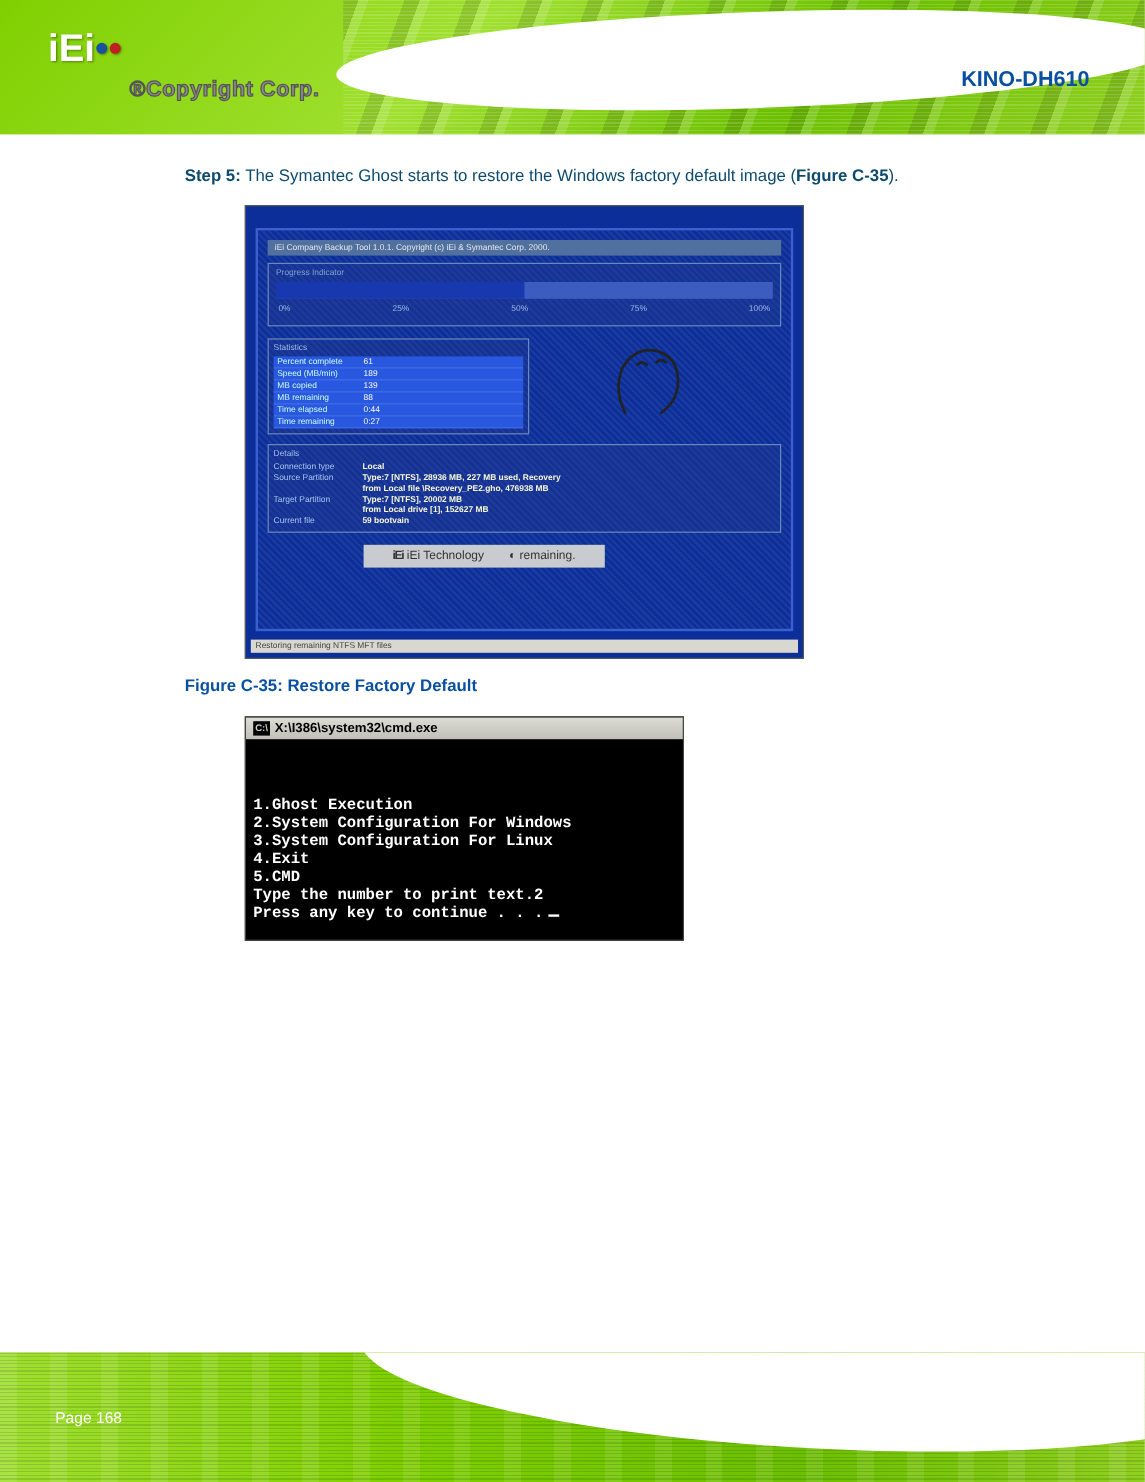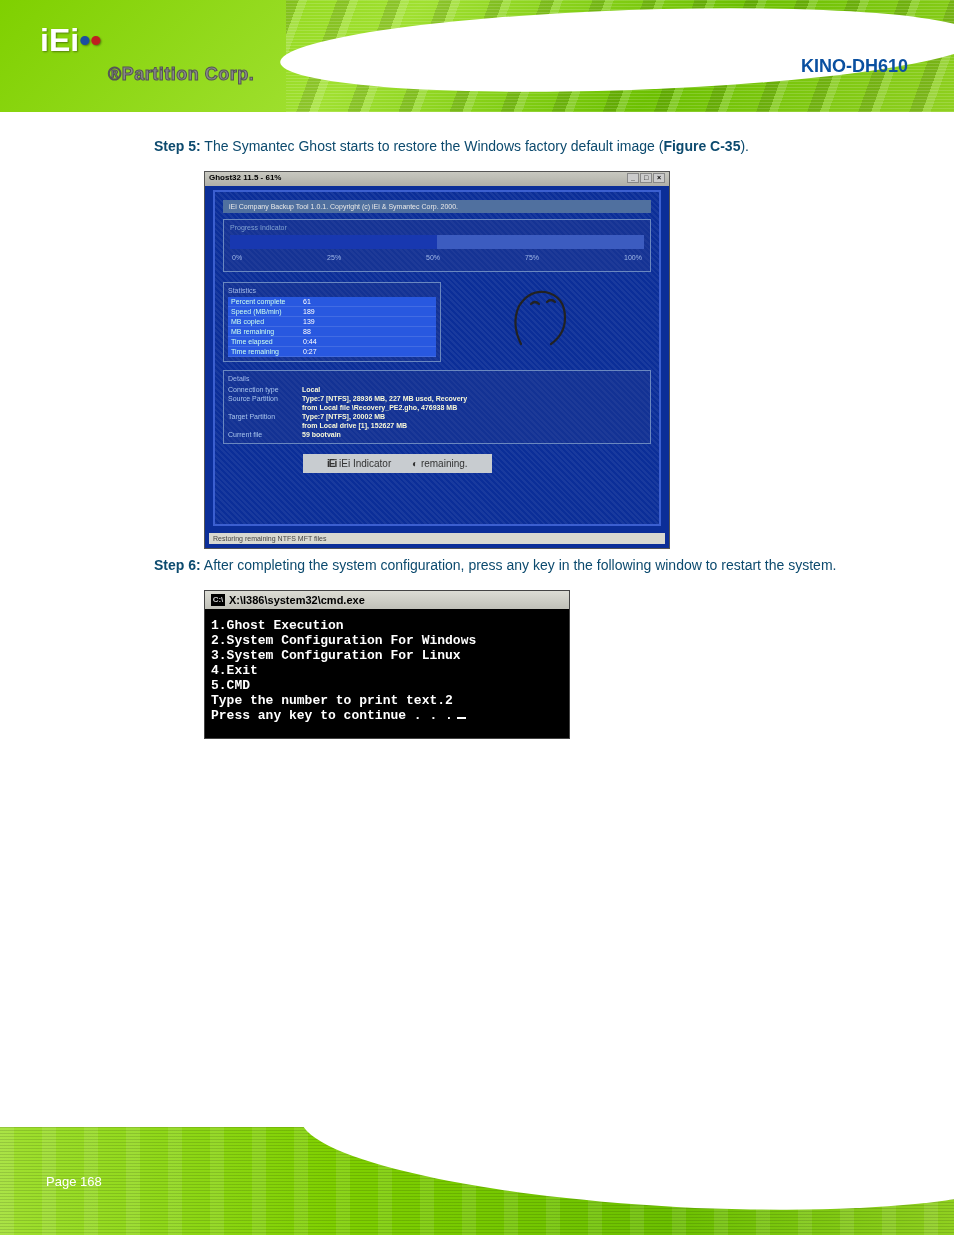--- a/index.html
+++ b/index.html
@@ -211,20 +211,21 @@
     width:14px; height:12px; background:#000; color:#ccc; font-size:8px; text-align:center; line-height:12px;
   }
   .cmd-body{
     color:#fff;
     font-family: "Courier New", monospace;
     font-size:13px;
     font-weight:700;
     padding:10px 6px 14px 6px;
     line-height:1.15;
     white-space:pre;
+    margin-top:38px;
   }
   .cursor{ display:inline-block; width:9px; height:2px; background:#fff; vertical-align:baseline; margin-left:4px;}
 
   
   .bottom-banner{
     position:absolute;
     left:0; right:0; bottom:0;
     height:108px;
     background:linear-gradient(90deg,#A0E030 0%, #7FD000 35%, #6CC000 70%, #90D020 100%);
     overflow:hidden;
@@ -253,41 +254,33 @@
   }
 </style>
 </head>
 <body>
 
 <div class="top-banner">
   <div class="top-swoosh"></div>
   <div class="top-logo">
     <span>iEi</span><span class="dot-blue">•</span><span class="dot-red">•</span>
   </div>
-  <div class="top-subtitle">®Partition Corp.</div>
+  <div class="top-subtitle">®Copyright Corp.</div>
 </div>
 
 <div class="board-title">KINO-DH610</div>
 
 <div class="content">
 
   <div class="step-line">
     <span class="bold">Step 5:</span>
     <span>The Symantec Ghost starts to restore the Windows factory default image (<span class="bold">Figure C-35</span>).</span>
   </div>
 
   <div class="sshot1">
-    <div class="titlebar">
-      <span>Ghost32 11.5 - 61%</span>
-      <span class="winbtns">
-        <span>_</span>
-        <span>□</span>
-        <span>×</span>
-      </span>
-    </div>
     <div class="ghost-inner">
       <div class="ghost-header-row">iEi Company Backup Tool 1.0.1.  Copyright (c) iEi &amp; Symantec Corp. 2000.</div>
 
       <div class="progress-box">
         <div class="progress-label">Progress Indicator</div>
         <div class="progress-bar">
           <div class="progress-fill"></div>
         </div>
         <div class="ticks">
           <span>0%</span>
@@ -358,33 +351,30 @@
             <span class="v">from Local drive [1], 152627 MB</span>
           </div>
         <div class="drow">
             <span class="k">Current file</span>
             <span class="v">59 bootvain</span>
           </div>
       </div>
 
       <div class="logos">
         <span class="bold" style="letter-spacing:-1px;">iEi</span>
-        <span>iEi Indicator</span>
+        <span>iEi Technology</span>
         <span class="sym">◐</span>
         <span>remaining.</span>
       </div>
     </div>
     <div class="statusbar">Restoring remaining NTFS MFT files</div>
   </div>
 
-
-  <div class="step-line">
-    <span class="bold">Step 6:</span>
-    <span>After completing the system configuration, press any key in the following window to restart the system.</span>
-  </div>
+  <div class="fig-caption">Figure C-35: Restore Factory Default</div>
+
 
   <div class="sshot2">
     <div class="titlebar2">
       <span class="ico">C:\</span>
       <span>X:\I386\system32\cmd.exe</span>
     </div>
     <div class="cmd-body"><span>1.Ghost Execution</span>
 <span>2.System Configuration For Windows</span>
 <span>3.System Configuration For Linux</span>
 <span>4.Exit</span>

